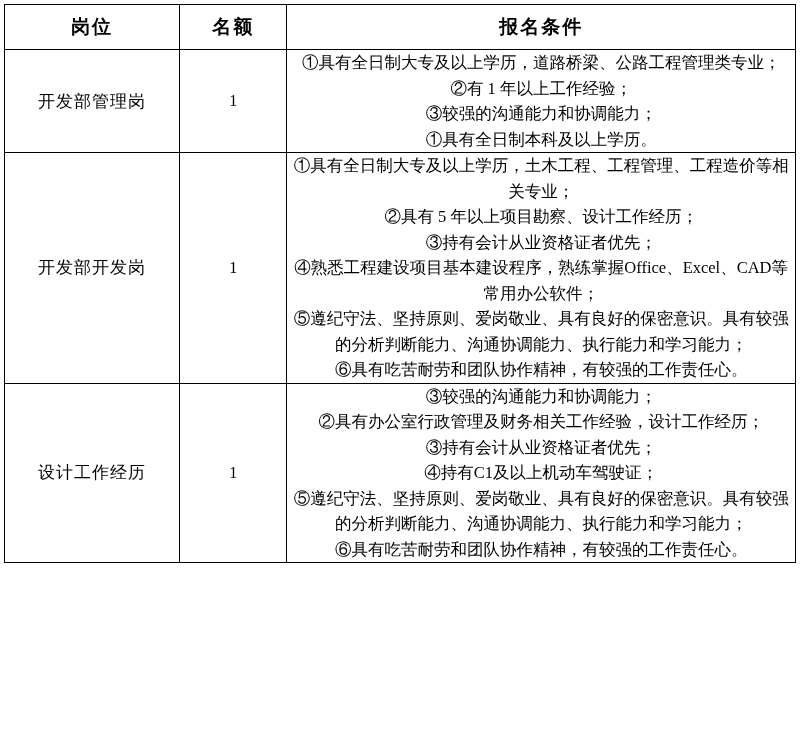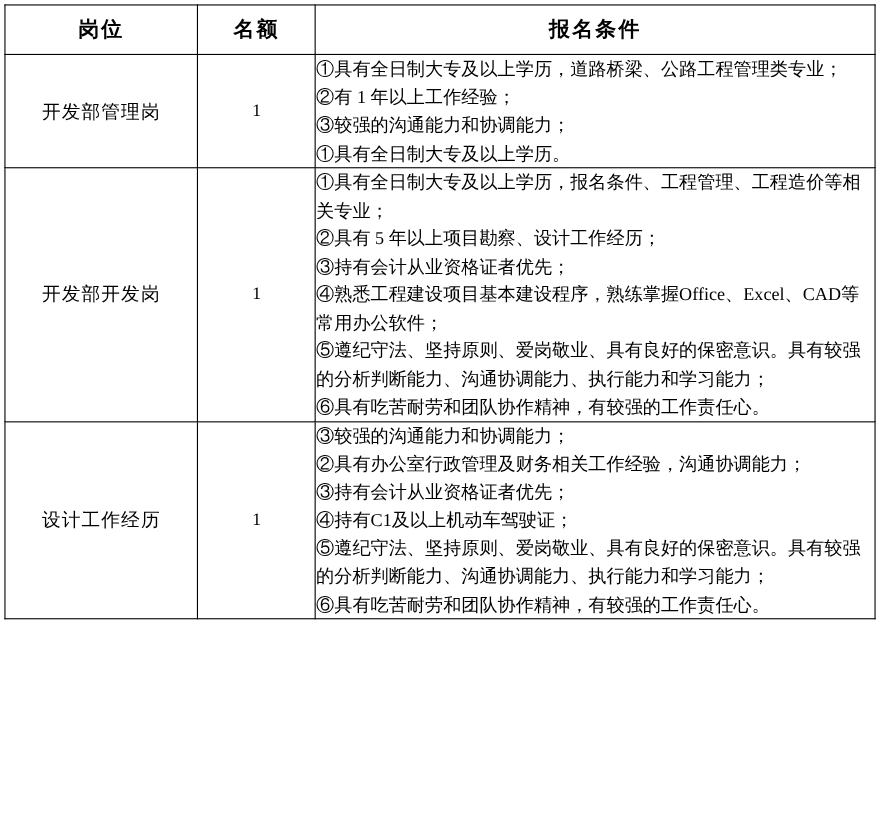--- a/index.html
+++ b/index.html
@@ -60,20 +60,21 @@
     padding: 6px 9px 7px 9px;
     font-size: 16.5px;
     line-height: 25.5px;
   }
   td.cond .line {
     white-space: normal;
     text-indent: 0;
   }
   .cond-text {
     display: block;
+    text-align: center;
   }
   
   .cjk {
     font-family: "Liberation Serif", "DejaVu Serif", serif;
   }
 </style>
 </head>
 <body>
 
 <div class="page">
@@ -91,41 +92,41 @@
       </tr>
     </thead>
     <tbody>
       <tr>
         <td class="post cjk">开发部管理岗</td>
         <td class="quota cjk">1</td>
         <td class="cond cjk">
           <span class="cond-text line">①具有全日制大专及以上学历，道路桥梁、公路工程管理类专业；</span>
           <span class="cond-text line">②有 1 年以上工作经验；</span>
           <span class="cond-text line">③较强的沟通能力和协调能力；</span>
-          <span class="cond-text line">①具有全日制大专及以上学历。</span>
+          <span class="cond-text line">①具有全日制本科及以上学历。</span>
         </td>
       </tr>
       <tr>
         <td class="post cjk">开发部开发岗</td>
         <td class="quota cjk">1</td>
         <td class="cond cjk">
-          <span class="cond-text line">①具有全日制大专及以上学历，报名条件、工程管理、工程造价等相关专业；</span>
+          <span class="cond-text line">①具有全日制大专及以上学历，土木工程、工程管理、工程造价等相关专业；</span>
           <span class="cond-text line">②具有 5 年以上项目勘察、设计工作经历；</span>
           <span class="cond-text line">③持有会计从业资格证者优先；</span>
           <span class="cond-text line">④熟悉工程建设项目基本建设程序，熟练掌握Office、Excel、CAD等常用办公软件；</span>
           <span class="cond-text line">⑤遵纪守法、坚持原则、爱岗敬业、具有良好的保密意识。具有较强的分析判断能力、沟通协调能力、执行能力和学习能力；</span>
           <span class="cond-text line">⑥具有吃苦耐劳和团队协作精神，有较强的工作责任心。</span>
         </td>
       </tr>
       <tr>
         <td class="post cjk">设计工作经历</td>
         <td class="quota cjk">1</td>
         <td class="cond cjk">
           <span class="cond-text line">③较强的沟通能力和协调能力；</span>
-          <span class="cond-text line">②具有办公室行政管理及财务相关工作经验，沟通协调能力；</span>
+          <span class="cond-text line">②具有办公室行政管理及财务相关工作经验，设计工作经历；</span>
           <span class="cond-text line">③持有会计从业资格证者优先；</span>
           <span class="cond-text line">④持有C1及以上机动车驾驶证；</span>
           <span class="cond-text line">⑤遵纪守法、坚持原则、爱岗敬业、具有良好的保密意识。具有较强的分析判断能力、沟通协调能力、执行能力和学习能力；</span>
           <span class="cond-text line">⑥具有吃苦耐劳和团队协作精神，有较强的工作责任心。</span>
         </td>
       </tr>
     </tbody>
   </table>
 </div>
 

